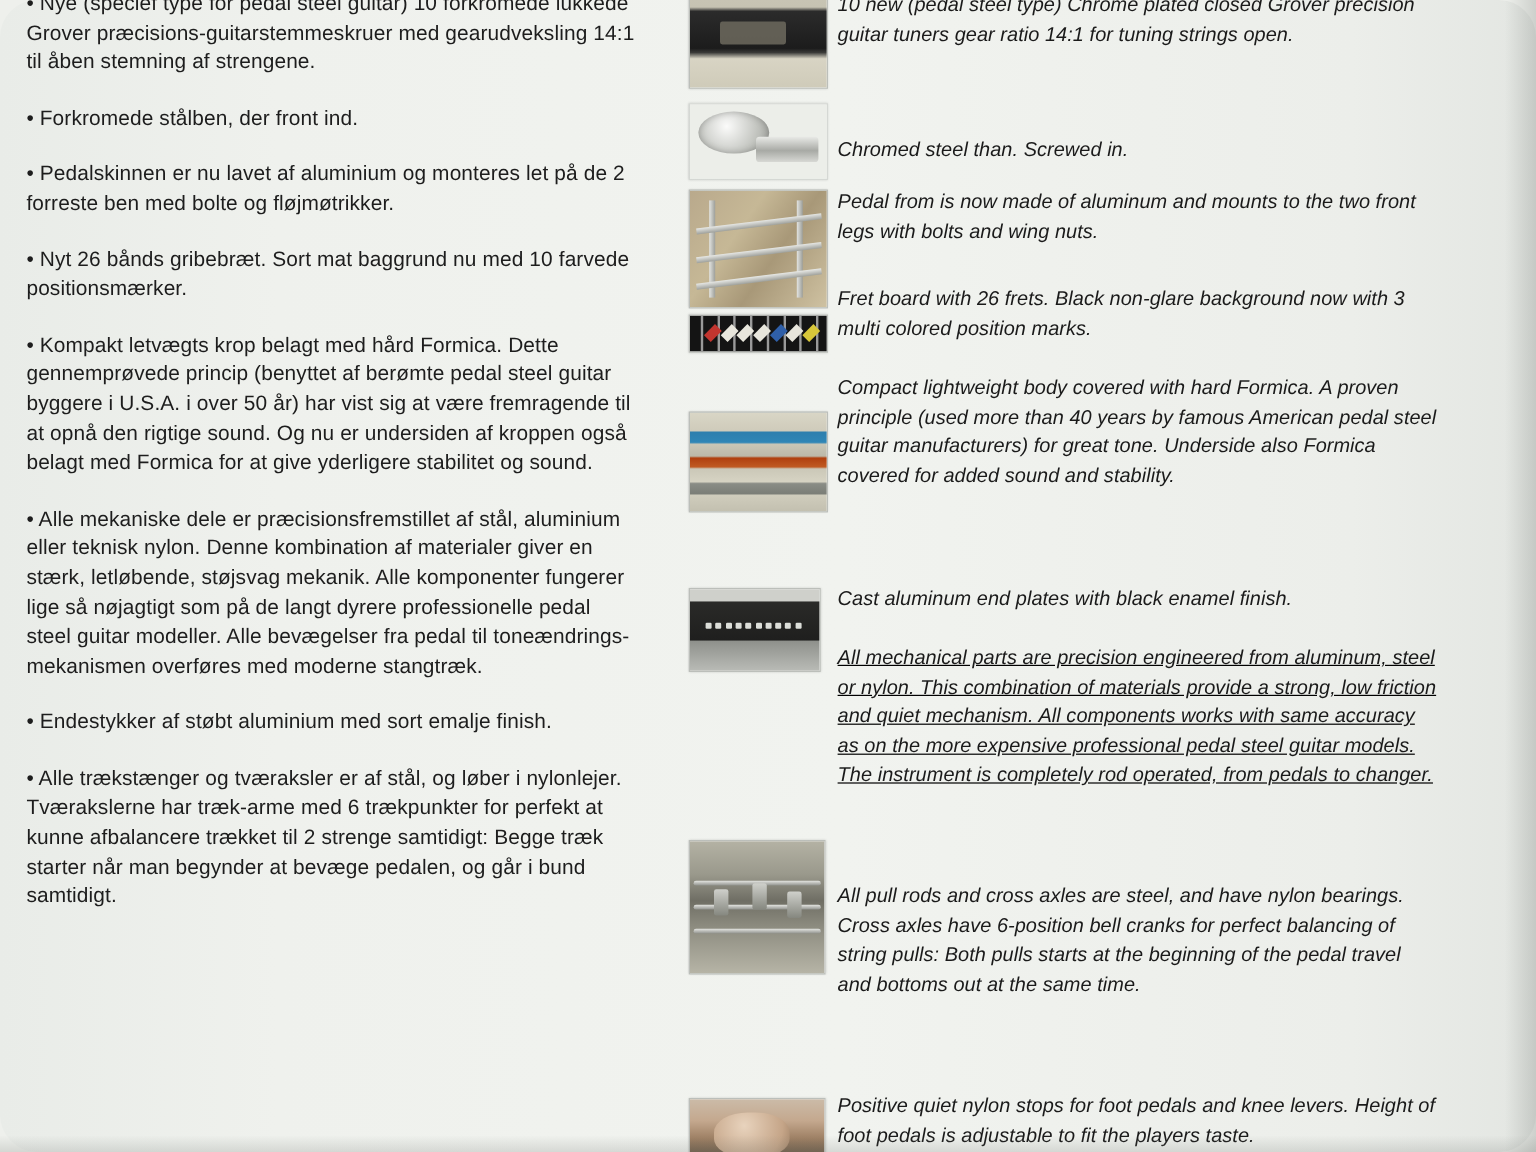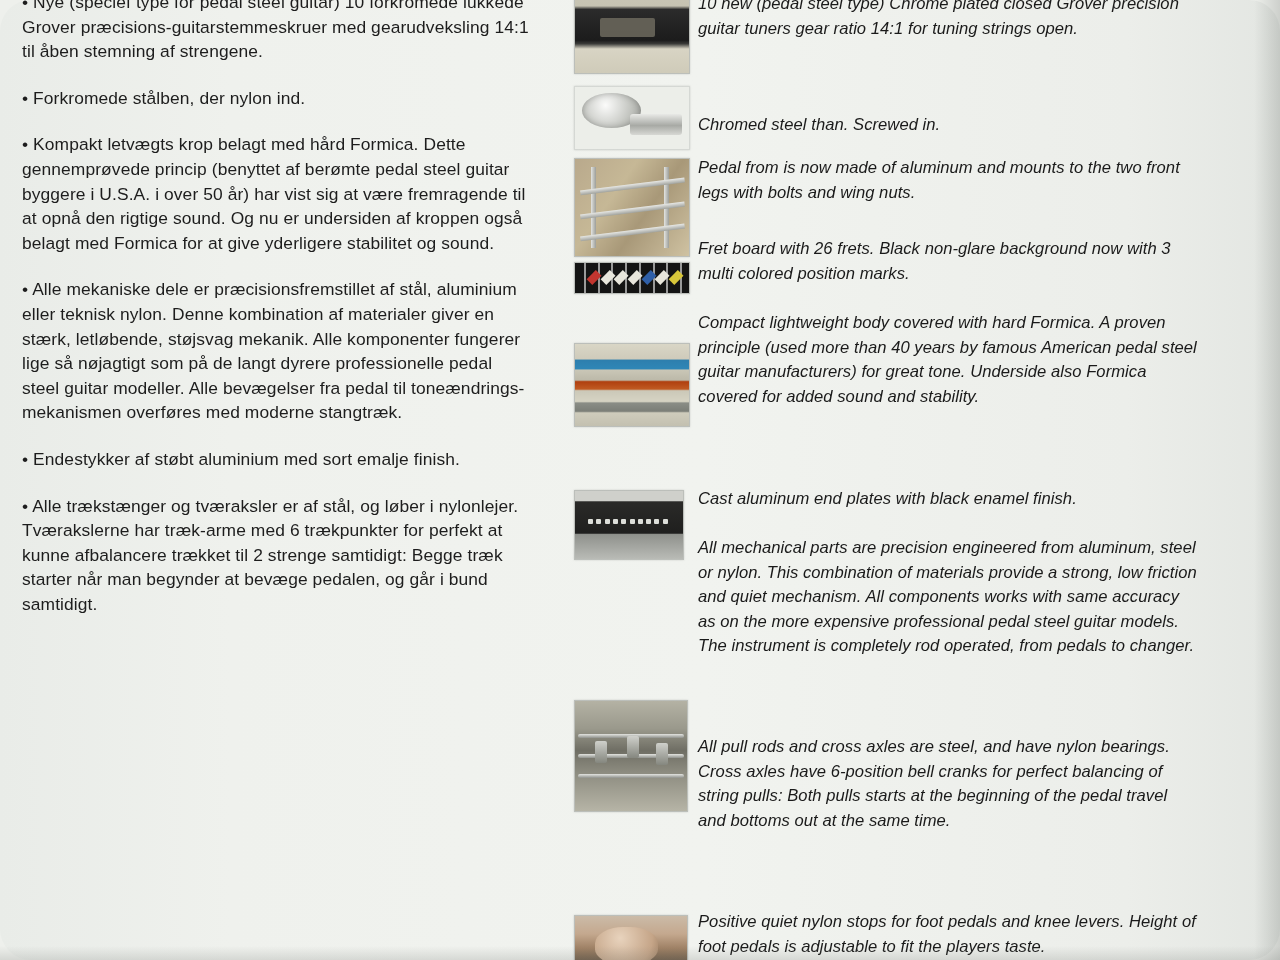--- a/index.html
+++ b/index.html
@@ -201,21 +201,23 @@
 
   .caption-block { position: absolute; }
 </style>
 </head>
 <body>
 
 <div class="page">
 
   <div class="col-left">
     <p class="da-para">• Nye (specief type for pedal steel guitar) 10 forkromede lukkede Grover præcisions-guitarstemmeskruer med gearudveksling 14:1 til åben stemning af strengene.</p>
-    <p class="da-para">• Forkromede stålben, der nylon ind.</p>
+    <p class="da-para">• Forkromede stålben, der front ind.</p>
+    <p class="da-para">• Pedalskinnen er nu lavet af aluminium og monteres let på de 2 forreste ben med bolte og fløjmøtrikker.</p>
+    <p class="da-para">• Nyt 26 bånds gribebræt. Sort mat baggrund nu med 10 farvede positionsmærker.</p>
     <p class="da-para">• Kompakt letvægts krop belagt med hård Formica. Dette gennemprøvede princip (benyttet af berømte pedal steel guitar byggere i U.S.A. i over 50 år) har vist sig at være fremragende til at opnå den rigtige sound. Og nu er undersiden af kroppen også belagt med Formica for at give yderligere stabilitet og sound.</p>
     <p class="da-para">• Alle mekaniske dele er præcisionsfremstillet af stål, aluminium eller teknisk nylon. Denne kombination af materialer giver en stærk, letløbende, støjsvag mekanik. Alle komponenter fungerer lige så nøjagtigt som på de langt dyrere professionelle pedal steel guitar modeller. Alle bevægelser fra pedal til toneændrings-mekanismen overføres med moderne stangtræk.</p>
     <p class="da-para">• Endestykker af støbt aluminium med sort emalje finish.</p>
     <p class="da-para">• Alle trækstænger og tværaksler er af stål, og løber i nylonlejer. Tværakslerne har træk-arme med 6 trækpunkter for perfekt at kunne afbalancere trækket til 2 strenge samtidigt: Begge træk starter når man  begynder at bevæge pedalen, og går i bund samtidigt.</p>
   </div>
 
   <div>
 
     <div class="thumb ph-tuners" style="left:574px; top:-14px; width:114px; height:86px;">
       <div class="inner"></div>
@@ -311,21 +313,21 @@
     </div>
 
     <div class="caption-block" style="left:698px; top:311px; width:505px;">
       <p class="en-para">Compact lightweight body covered with hard Formica. A proven principle (used more than 40 years by famous American pedal steel guitar manufacturers) for great tone. Underside also Formica covered for added sound and stability.</p>
     </div>
 
     <div class="caption-block" style="left:698px; top:487px; width:505px;">
       <p class="en-para">Cast aluminum end plates with black enamel finish.</p>
     </div>
 
-    <div class="caption-block" style="left:698px; top:536px; width:500px;">
+    <div class="caption-block" style="left:698px; top:536px; width:500px;text-decoration:underline;">
       <p class="en-para">All mechanical parts are precision engineered from aluminum, steel or nylon. This combination of materials provide a strong, low friction and quiet mechanism. All components works with same accuracy as on the more expensive professional pedal steel guitar models. The instrument is completely rod operated, from pedals to changer.</p>
     </div>
 
     <div class="caption-block" style="left:698px; top:735px; width:500px;">
       <p class="en-para">All pull rods and cross axles are steel, and have nylon bearings. Cross axles have 6-position bell cranks for perfect balancing of string pulls: Both pulls starts at the beginning of the pedal travel and bottoms out at the same time.</p>
     </div>
 
     <div class="caption-block" style="left:698px; top:910px; width:510px;">
       <p class="en-para">Positive quiet nylon stops for foot pedals and knee levers. Height of foot pedals is adjustable to fit the players taste.</p>
     </div>

